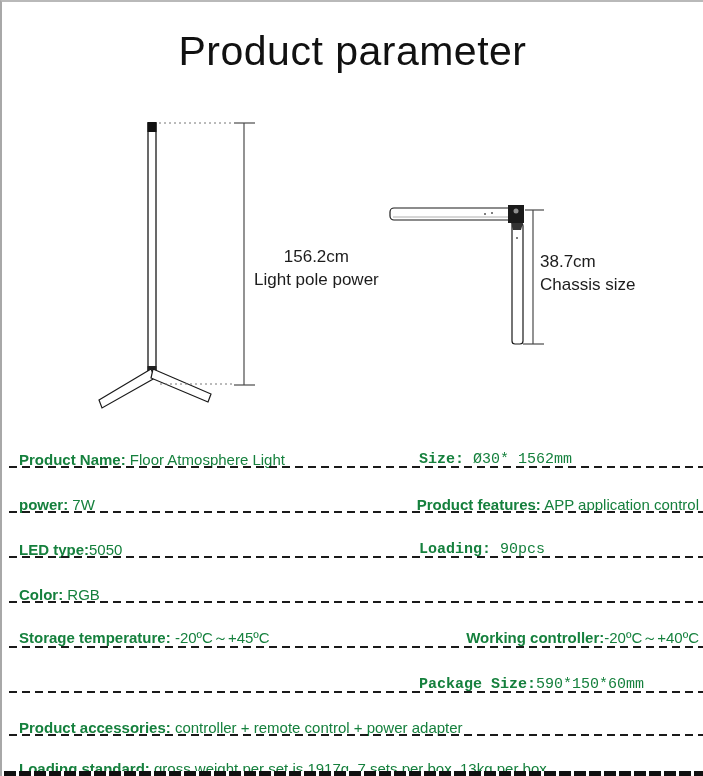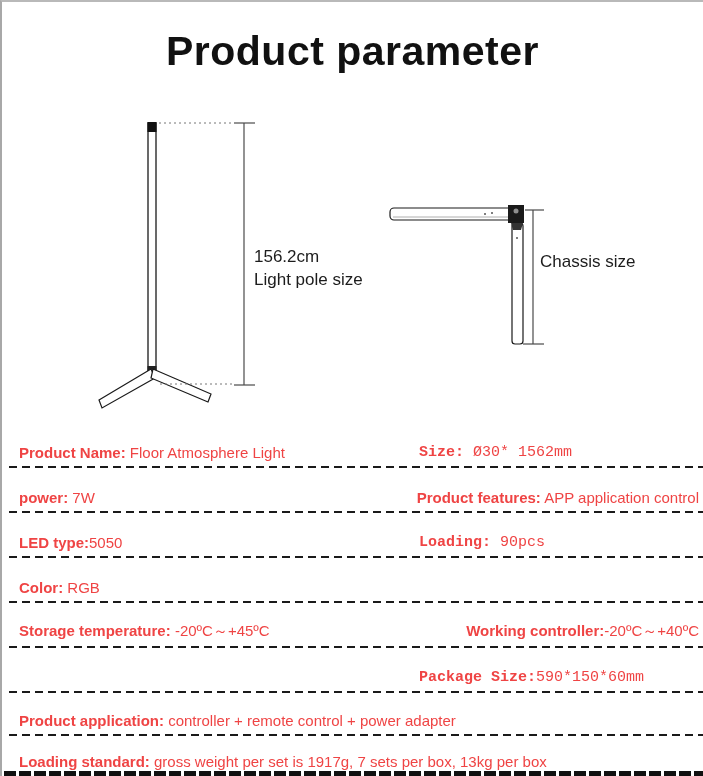--- a/index.html
+++ b/index.html
@@ -13,45 +13,45 @@
     overflow: hidden;
     border-top: 2px solid #b9b9b9;
     border-left: 2px solid #a8a8a8;
     box-sizing: border-box;
   }
   .title {
     position: absolute;
     top: 26px; left: 0; width: 100%;
     text-align: center;
     font-size: 41px;
-    font-weight: 700;
+    font-weight: 400;
     letter-spacing: 0.5px;
     color: #111;
   }
   .diagram-svg { position: absolute; top: 0; left: 0; }
   .dim-label {
     position: absolute;
     font-size: 17px;
     line-height: 23px;
     color: #1c1c1c;
     white-space: nowrap;
   }
-  .dim-label-pole   { left: 252px; top: 243px; }
+  .dim-label-pole   { left: 252px; top: 243px; text-align: center; }
   .dim-label-chassis{ left: 538px; top: 248px; }
 
   .spec-table { position: absolute; top: 421px; left: 0; width: 703px; }
   .t-row { position: relative; width: 100%; height: 45px; }
   .t-row.h43 { height: 43px; }
   .t-row.h41 { height: 41px; }
   .cell {
     position: absolute;
-    bottom: 7px;
+    bottom: 0;
     white-space: nowrap;
     font-size: 15px;
-    color: #ef4444;
+    color: #15803d;
   }
   .cell .lbl { font-weight: 700; }
   .cell.l { left: 17px; }
   .cell.r-fixed { left: 417px; font-family: Liberation Mono, monospace; }
   .cell.r-edge { right: 6px; margin-left: 30px; }
   .dash-sep {
     position: absolute;
     bottom: 0; left: 7px; right: 0;
     height: 2px;
     background: repeating-linear-gradient(90deg, #1a1a1a 0 8px, transparent 8px 13px);
@@ -98,24 +98,25 @@
       <circle cx="515" cy="236" r="1" fill="#555555"></circle>
 
       <line x1="531" y1="208" x2="531" y2="342" stroke="#4a4a4a" stroke-width="1.2"></line>
       <line x1="523" y1="208" x2="542" y2="208" stroke="#4a4a4a" stroke-width="1.2"></line>
       <line x1="521" y1="342" x2="542" y2="342" stroke="#4a4a4a" stroke-width="1.2"></line>
     </g>
   </svg>
 
   <div class="dim-label dim-label-pole">
     <div>156.2cm</div>
-    <div>Light pole size</div>
+    <div>Light pole power</div>
   </div>
 
   <div class="dim-label dim-label-chassis">
+    <div>38.7cm</div>
     <div>Chassis size</div>
   </div>
 
   <div class="spec-table">
 
     <div class="t-row">
       <div class="cell l"><span class="lbl">Product Name:</span><span class="val"> Floor Atmosphere Light</span></div>
       <div class="cell r-fixed"><span class="lbl">Size:</span><span class="val"> Ø30* 1562mm</span></div>
       <div class="dash-sep"></div>
     </div>
@@ -142,21 +143,21 @@
       <div class="cell r-edge"><span class="lbl">Working controller:</span><span class="val">-20ºC～+40ºC</span></div>
       <div class="dash-sep"></div>
     </div>
 
     <div class="t-row">
       <div class="cell r-fixed"><span class="lbl">Package Size:</span><span class="val">590*150*60mm</span></div>
       <div class="dash-sep"></div>
     </div>
 
     <div class="t-row h43">
-      <div class="cell l"><span class="lbl">Product application:</span><span class="val"> controller + remote control + power adapter</span></div>
+      <div class="cell l"><span class="lbl">Product accessories:</span><span class="val"> controller + remote control + power adapter</span></div>
       <div class="dash-sep"></div>
     </div>
 
     <div class="t-row h41">
       <div class="cell l"><span class="lbl">Loading standard:</span><span class="val"> gross weight per set is 1917g, 7 sets per box, 13kg per box</span></div>
     </div>
 
   </div>
 
   <div class="bottom-bar"></div>

